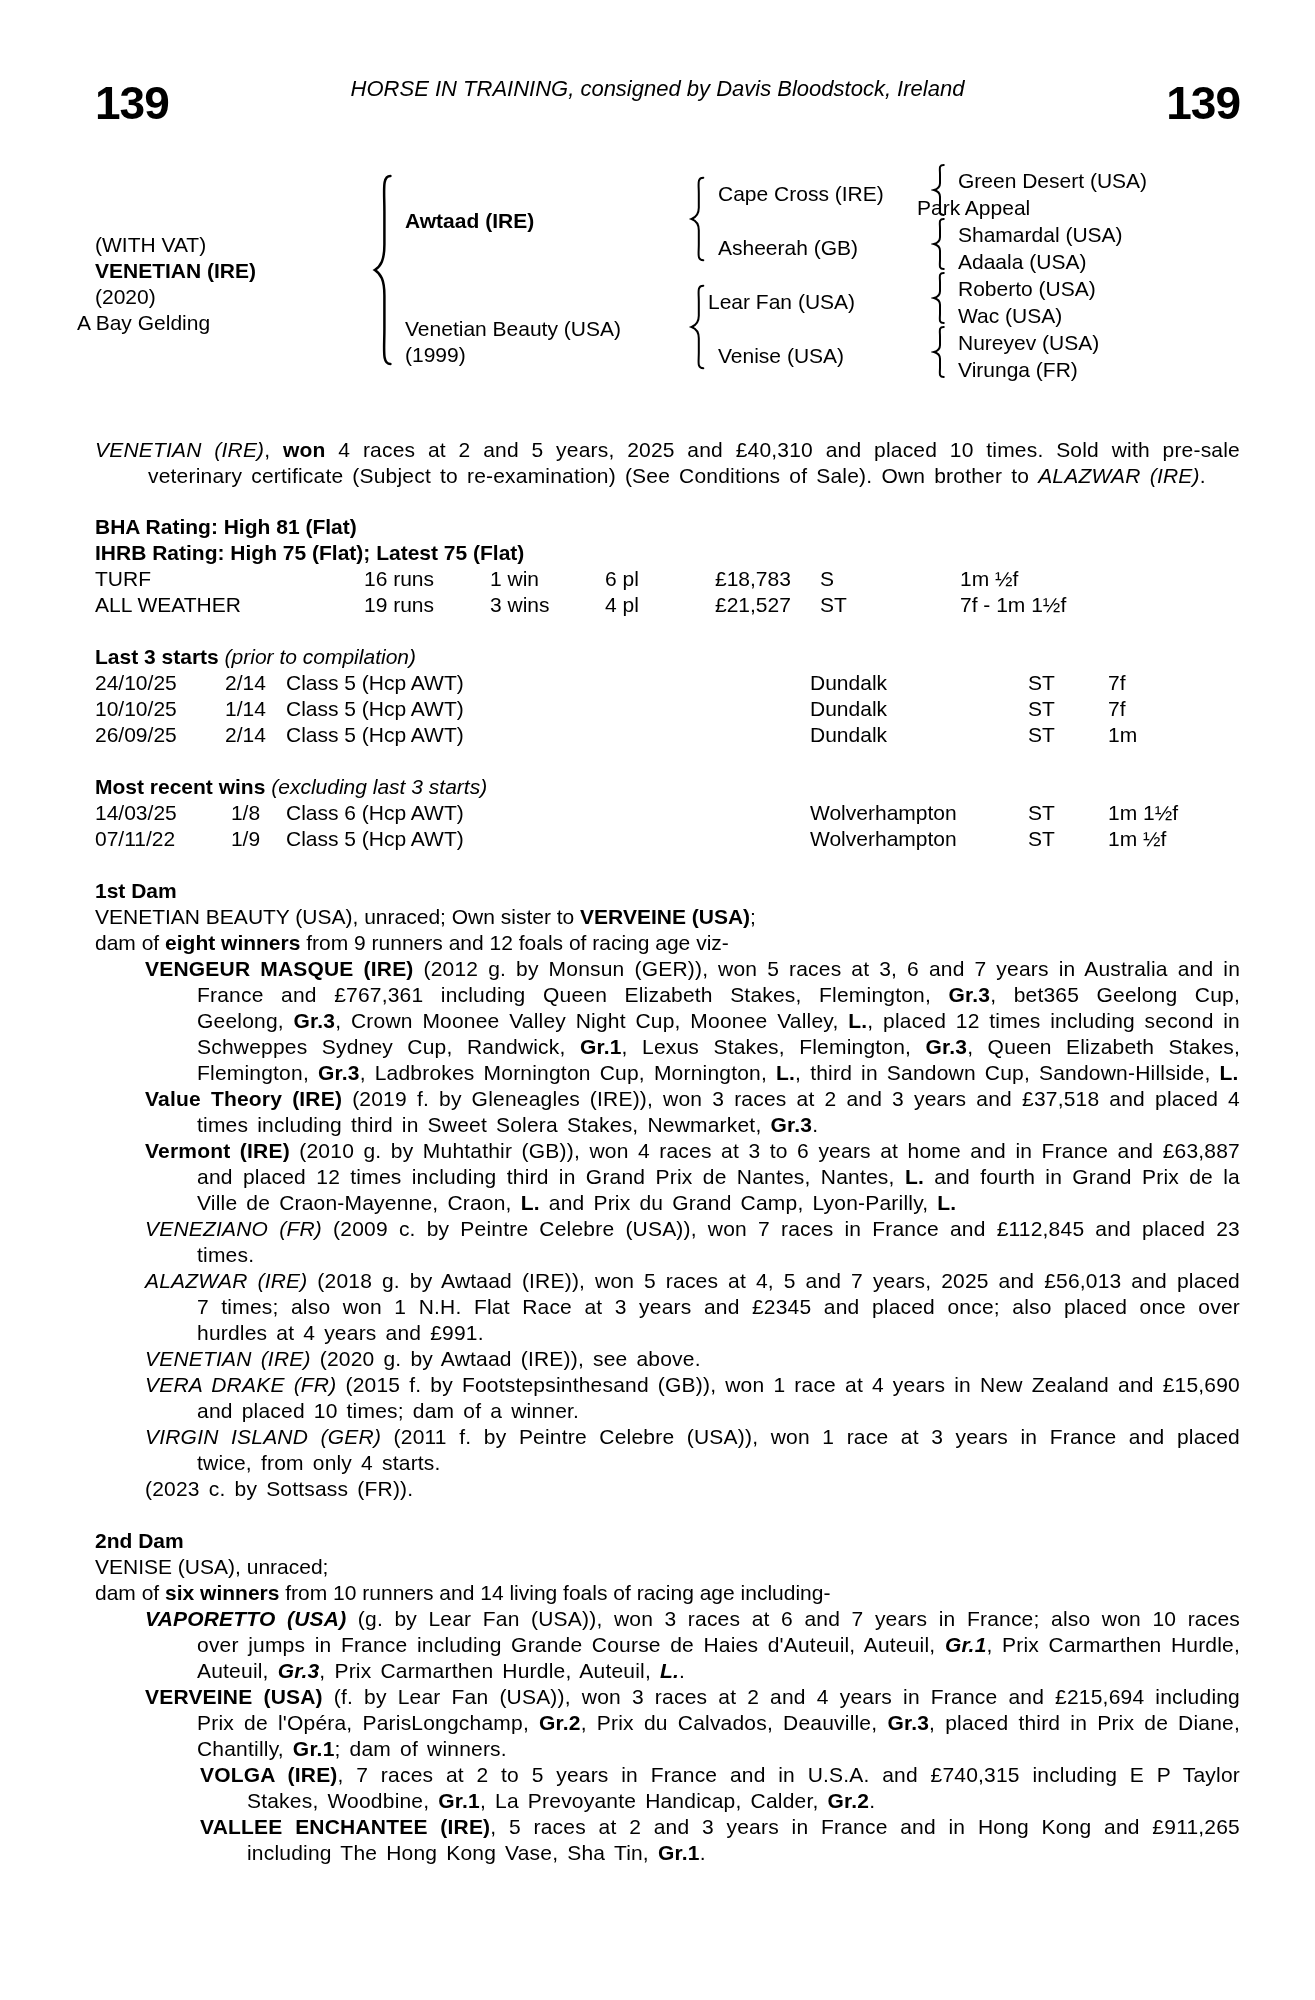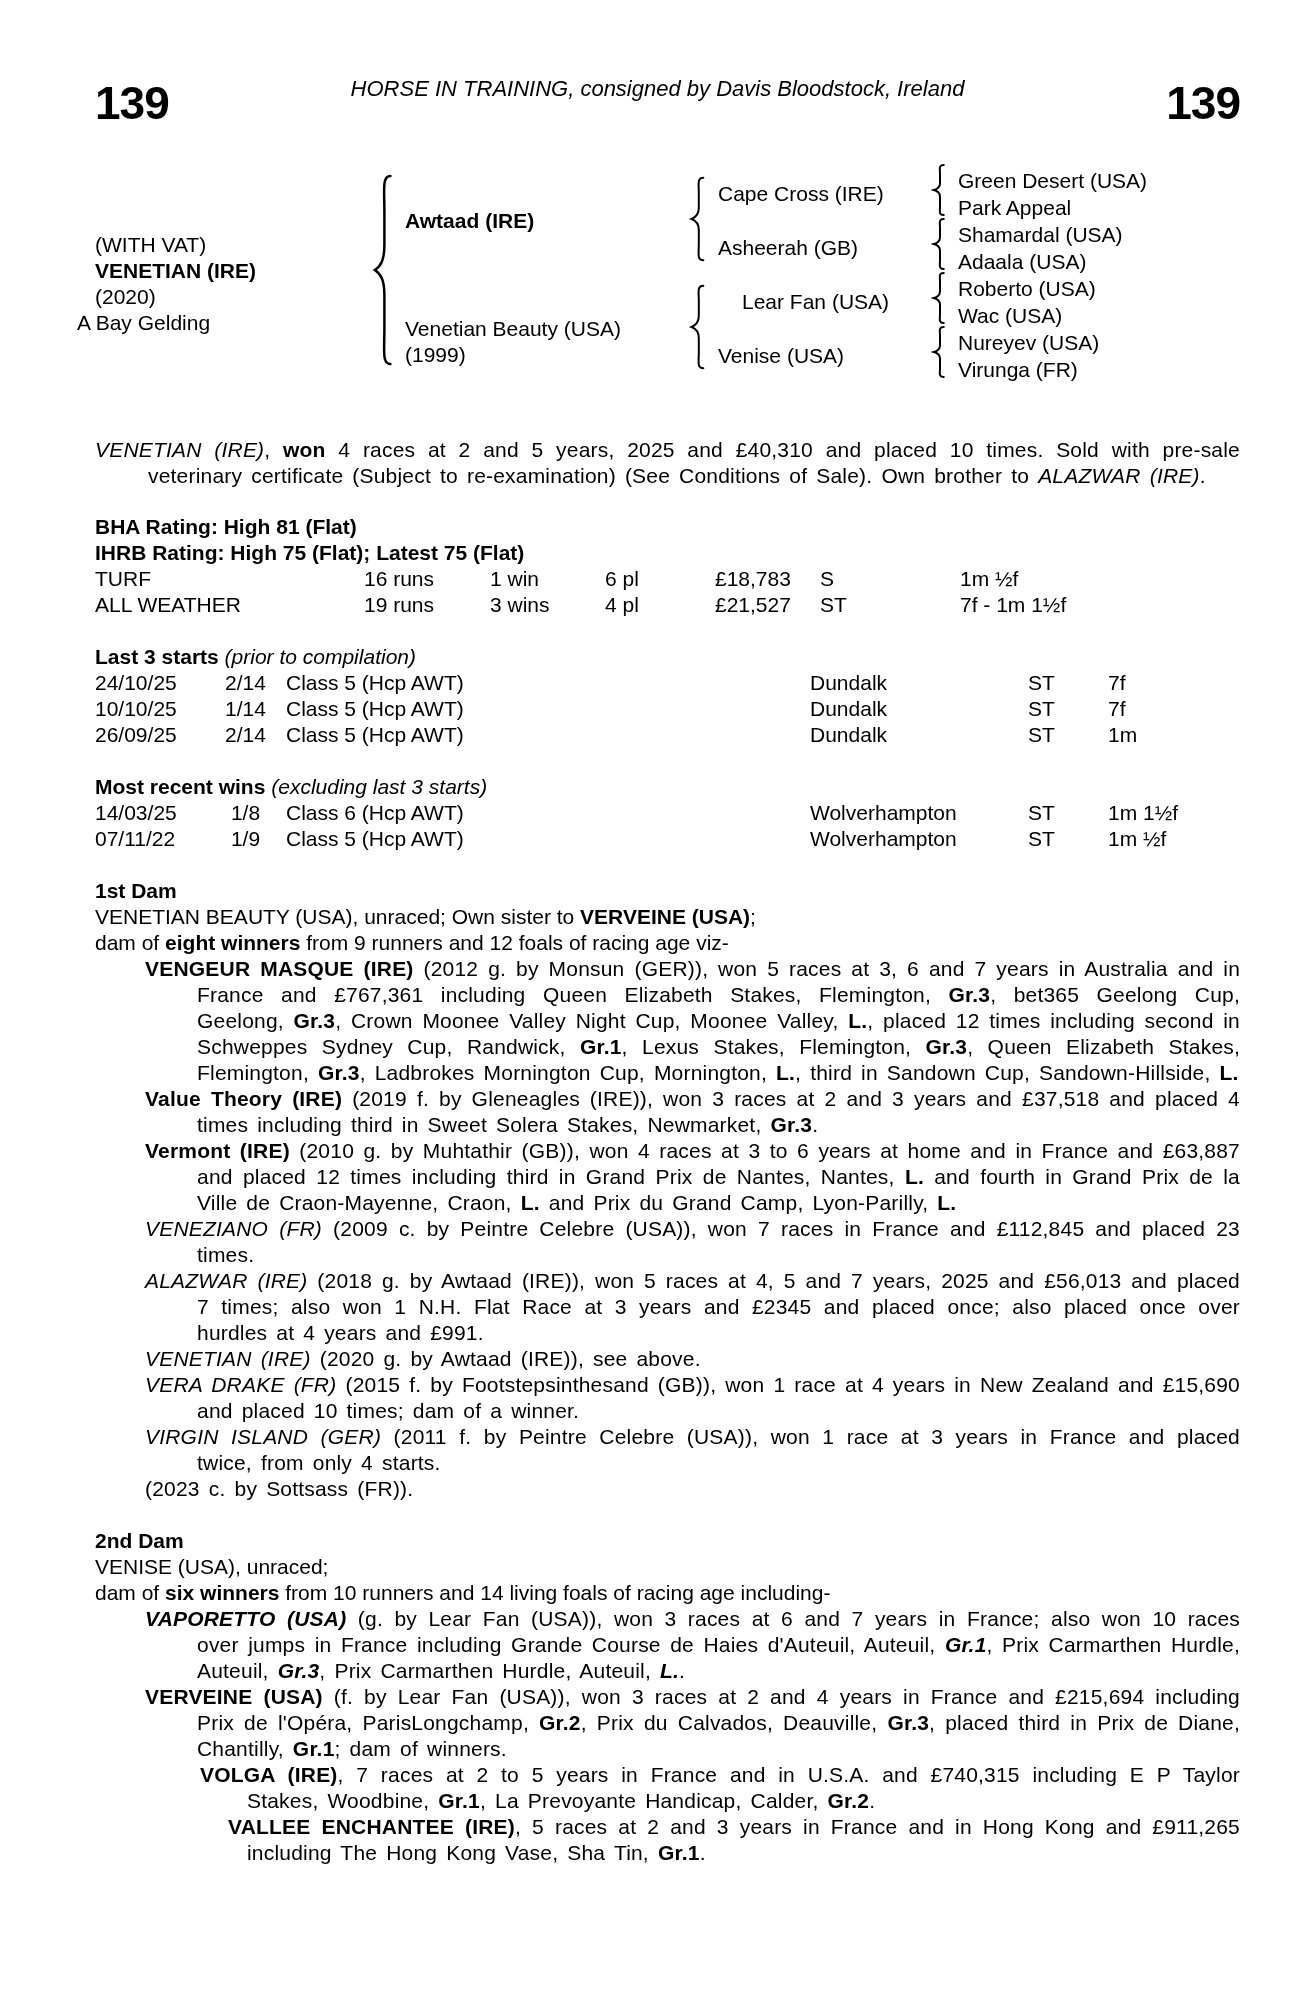--- a/index.html
+++ b/index.html
@@ -97,21 +97,21 @@
         </svg>
     </div>
     <div class="brace" style="left:688px; top:124px; width:18px; height:86px;">
       <svg viewBox="0 0 20 100" preserveAspectRatio="none">
           <path d="M17 2 C10 2 12 9 12 20 L12 37 C12 45 9 48 4 50 C9 52 12 55 12 63 L12 80 C12 91 10 98 17 98"></path>
         </svg>
     </div>
 
     <div class="ped-item" style="left:718px; top:21px;">Cape Cross (IRE)</div>
     <div class="ped-item" style="left:718px; top:75px;">Asheerah (GB)</div>
-    <div class="ped-item" style="left:742px; top:129px;">Lear Fan (USA)</div>
+    <div class="ped-item" style="left:708px; top:129px;">Lear Fan (USA)</div>
     <div class="ped-item" style="left:718px; top:183px;">Venise (USA)</div>
 
     <div class="brace" style="left:931px; top:4px; width:15px; height:52px;">
       <svg viewBox="0 0 20 100" preserveAspectRatio="none">
           <path d="M17 2 C10 2 12 9 12 20 L12 37 C12 45 9 48 4 50 C9 52 12 55 12 63 L12 80 C12 91 10 98 17 98"></path>
         </svg>
     </div>
     <div class="brace" style="left:931px; top:58px; width:15px; height:52px;">
       <svg viewBox="0 0 20 100" preserveAspectRatio="none">
           <path d="M17 2 C10 2 12 9 12 20 L12 37 C12 45 9 48 4 50 C9 52 12 55 12 63 L12 80 C12 91 10 98 17 98"></path>
@@ -122,21 +122,21 @@
           <path d="M17 2 C10 2 12 9 12 20 L12 37 C12 45 9 48 4 50 C9 52 12 55 12 63 L12 80 C12 91 10 98 17 98"></path>
         </svg>
     </div>
     <div class="brace" style="left:931px; top:166px; width:15px; height:52px;">
       <svg viewBox="0 0 20 100" preserveAspectRatio="none">
           <path d="M17 2 C10 2 12 9 12 20 L12 37 C12 45 9 48 4 50 C9 52 12 55 12 63 L12 80 C12 91 10 98 17 98"></path>
         </svg>
     </div>
 
     <div class="ped-item" style="left:958px; top:8px;">Green Desert (USA)</div>
-    <div class="ped-item" style="left:958px; top:35px;">Park Appeal</div>
+    <div class="ped-item" style="left:917px; top:35px;">Park Appeal</div>
     <div class="ped-item" style="left:958px; top:62px;">Shamardal (USA)</div>
     <div class="ped-item" style="left:958px; top:89px;">Adaala (USA)</div>
     <div class="ped-item" style="left:958px; top:116px;">Roberto (USA)</div>
     <div class="ped-item" style="left:958px; top:143px;">Wac (USA)</div>
     <div class="ped-item" style="left:958px; top:170px;">Nureyev (USA)</div>
     <div class="ped-item" style="left:958px; top:197px;">Virunga (FR)</div>
   </div>
 
   <div class="content">
 
@@ -228,17 +228,17 @@
       <p class="entry l1 just"><span>(2023 c. by Sottsass (FR)).</span></p>
     </div>
 
     <div class="sec dam">
       <p class="b">2nd Dam</p>
       <p><span>VENISE (USA), unraced;</span></p>
       <p><span>dam of </span><span style="font-weight: bold;">six winners</span><span> from 10 runners and 14 living foals of racing age including-</span></p>
       <p class="entry l1 just"><span style="font-weight: bold; font-style: italic;">VAPORETTO (USA)</span><span> (g. by Lear Fan (USA)), won 3 races at 6 and 7 years in France; also won 10 races over jumps in France including Grande Course de Haies d'Auteuil, Auteuil, </span><span style="font-weight: bold; font-style: italic;">Gr.1</span><span>, Prix Carmarthen Hurdle, Auteuil, </span><span style="font-weight: bold; font-style: italic;">Gr.3</span><span>, Prix Carmarthen Hurdle, Auteuil, </span><span style="font-weight: bold; font-style: italic;">L.</span><span>.</span></p>
       <p class="entry l1 just"><span style="font-weight: bold;">VERVEINE (USA)</span><span> (f. by Lear Fan (USA)), won 3 races at 2 and 4 years in France and £215,694 including Prix de l'Opéra, ParisLongchamp, </span><span style="font-weight: bold;">Gr.2</span><span>, Prix du Calvados, Deauville, </span><span style="font-weight: bold;">Gr.3</span><span>, placed third in Prix de Diane, Chantilly, </span><span style="font-weight: bold;">Gr.1</span><span>; dam of winners.</span></p>
       <p class="entry l2 just"><span style="font-weight: bold;">VOLGA (IRE)</span><span>, 7 races at 2 to 5 years in France and in U.S.A. and £740,315 including E P Taylor Stakes, Woodbine, </span><span style="font-weight: bold;">Gr.1</span><span>, La Prevoyante Handicap, Calder, </span><span style="font-weight: bold;">Gr.2</span><span>.</span></p>
-      <p class="entry l2 just"><span style="font-weight: bold; margin-left: 28px;">VALLEE ENCHANTEE (IRE)</span><span>, 5 races at 2 and 3 years in France and in Hong Kong and £911,265 including The Hong Kong Vase, Sha Tin, </span><span style="font-weight: bold;">Gr.1</span><span>.</span></p>
+      <p class="entry l2 just"><span style="font-weight: bold;">VALLEE ENCHANTEE (IRE)</span><span>, 5 races at 2 and 3 years in France and in Hong Kong and £911,265 including The Hong Kong Vase, Sha Tin, </span><span style="font-weight: bold;">Gr.1</span><span>.</span></p>
     </div>
 
   </div>
 </div>
 
 </body></html>

